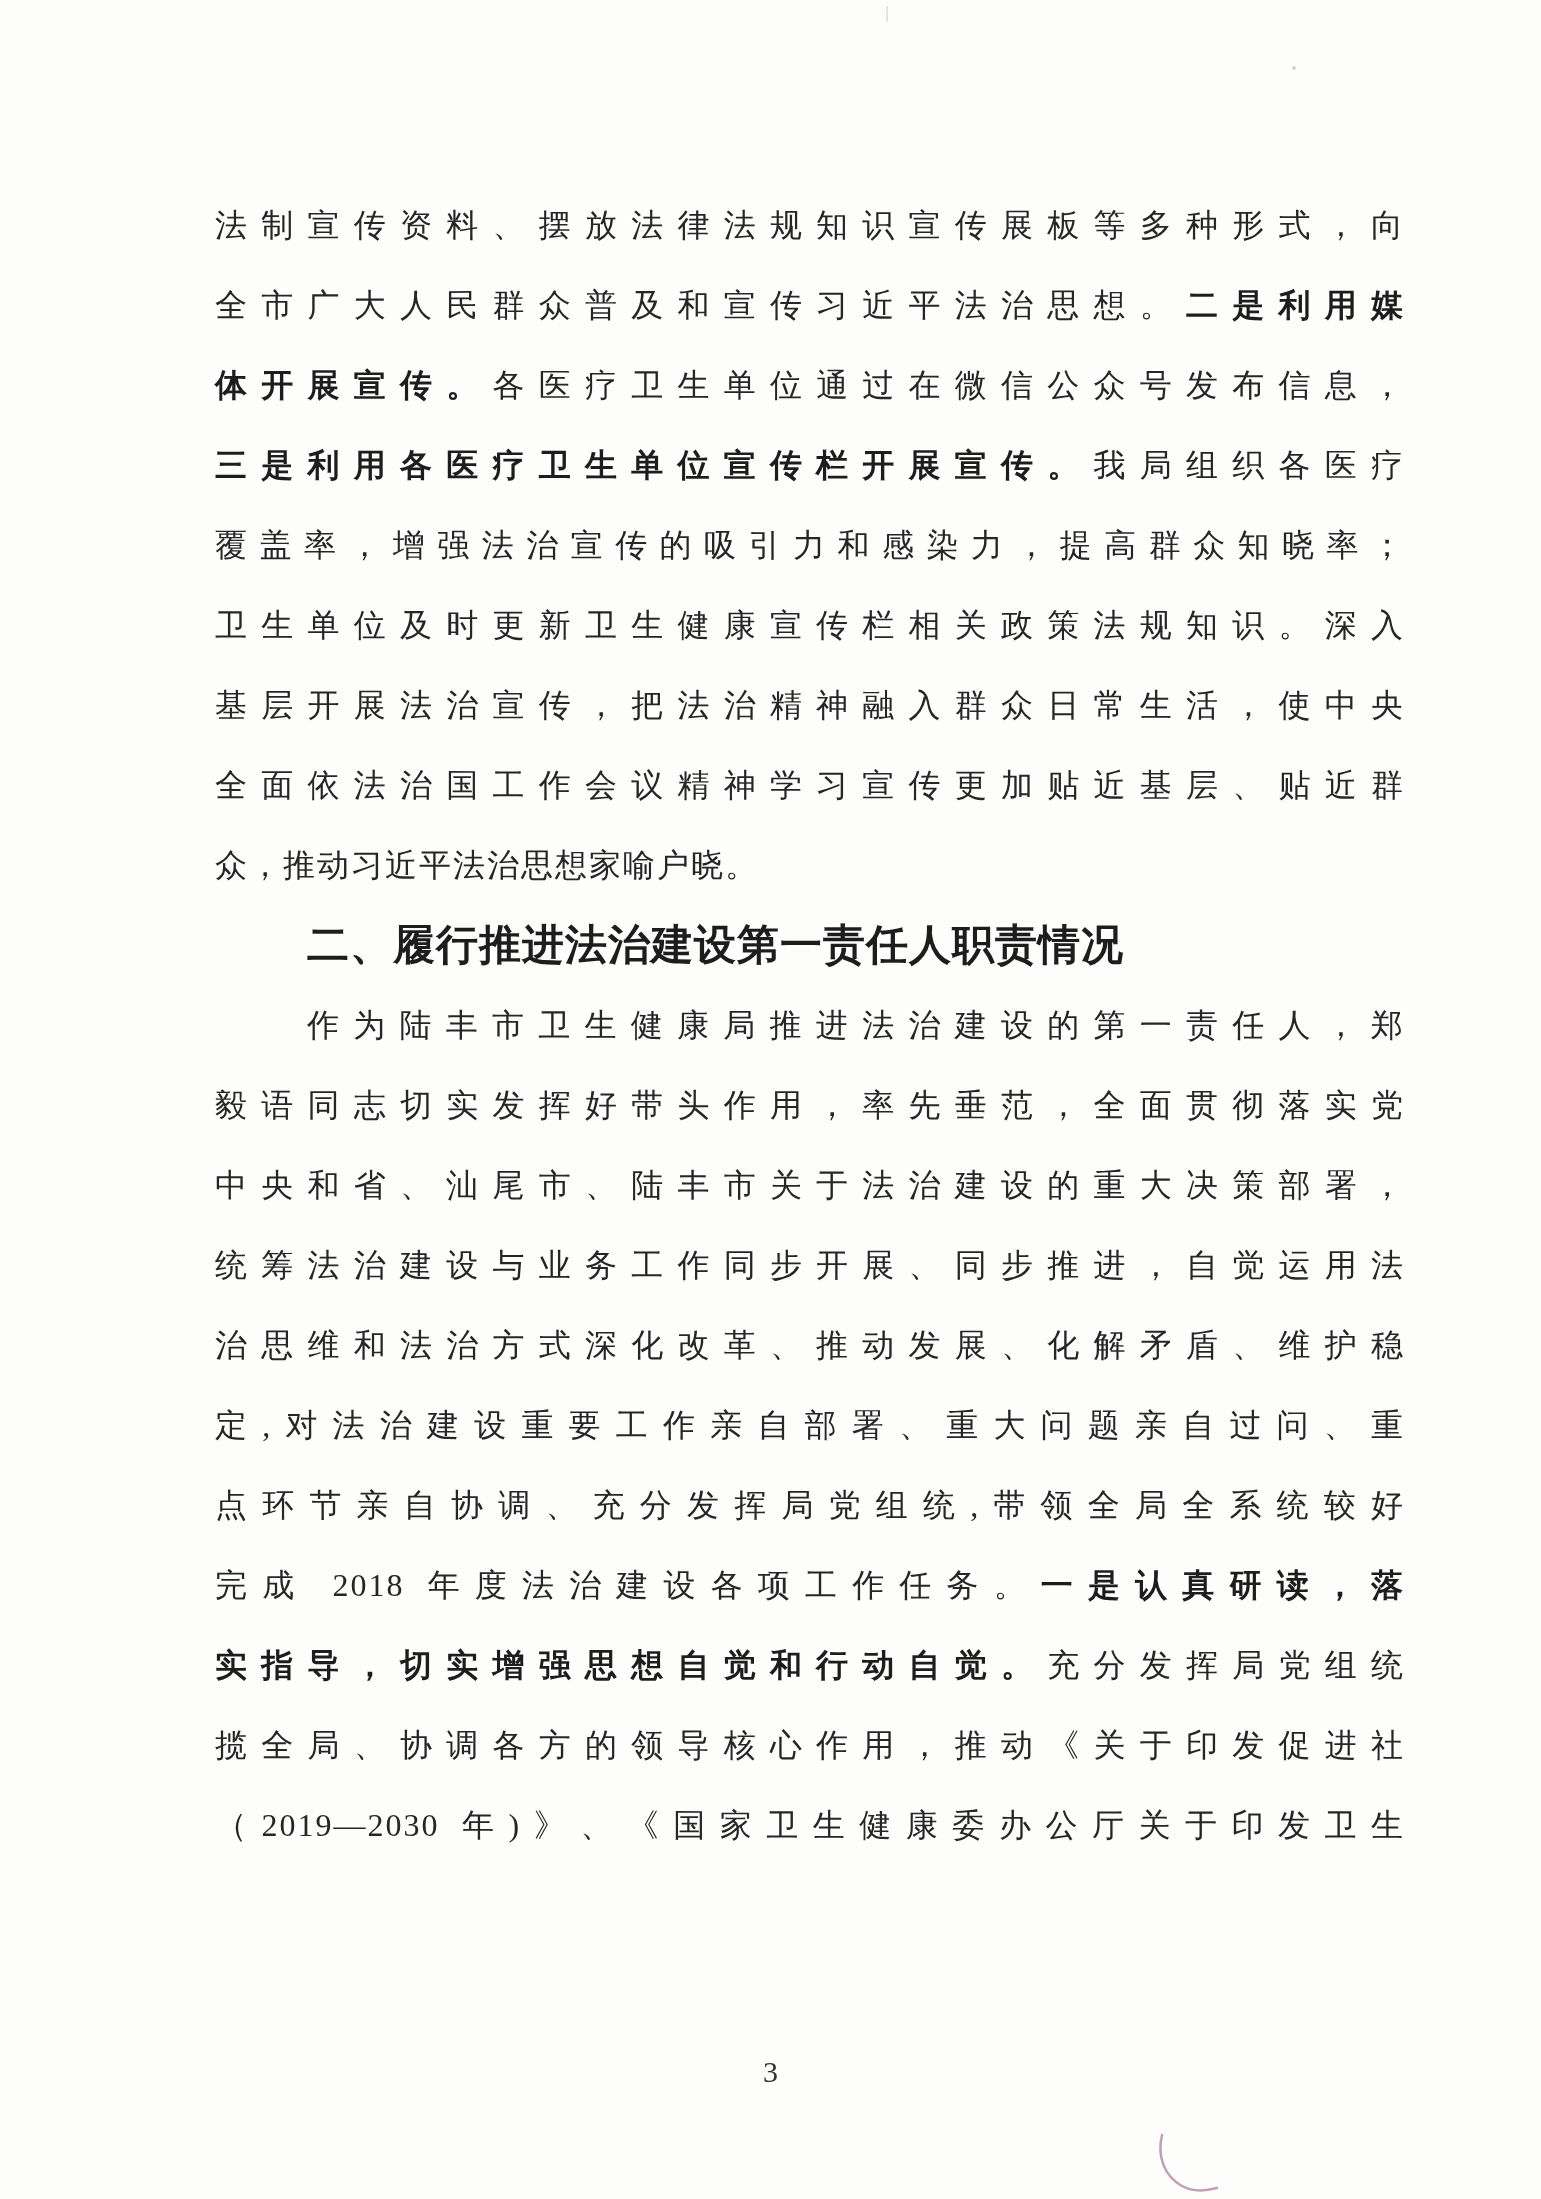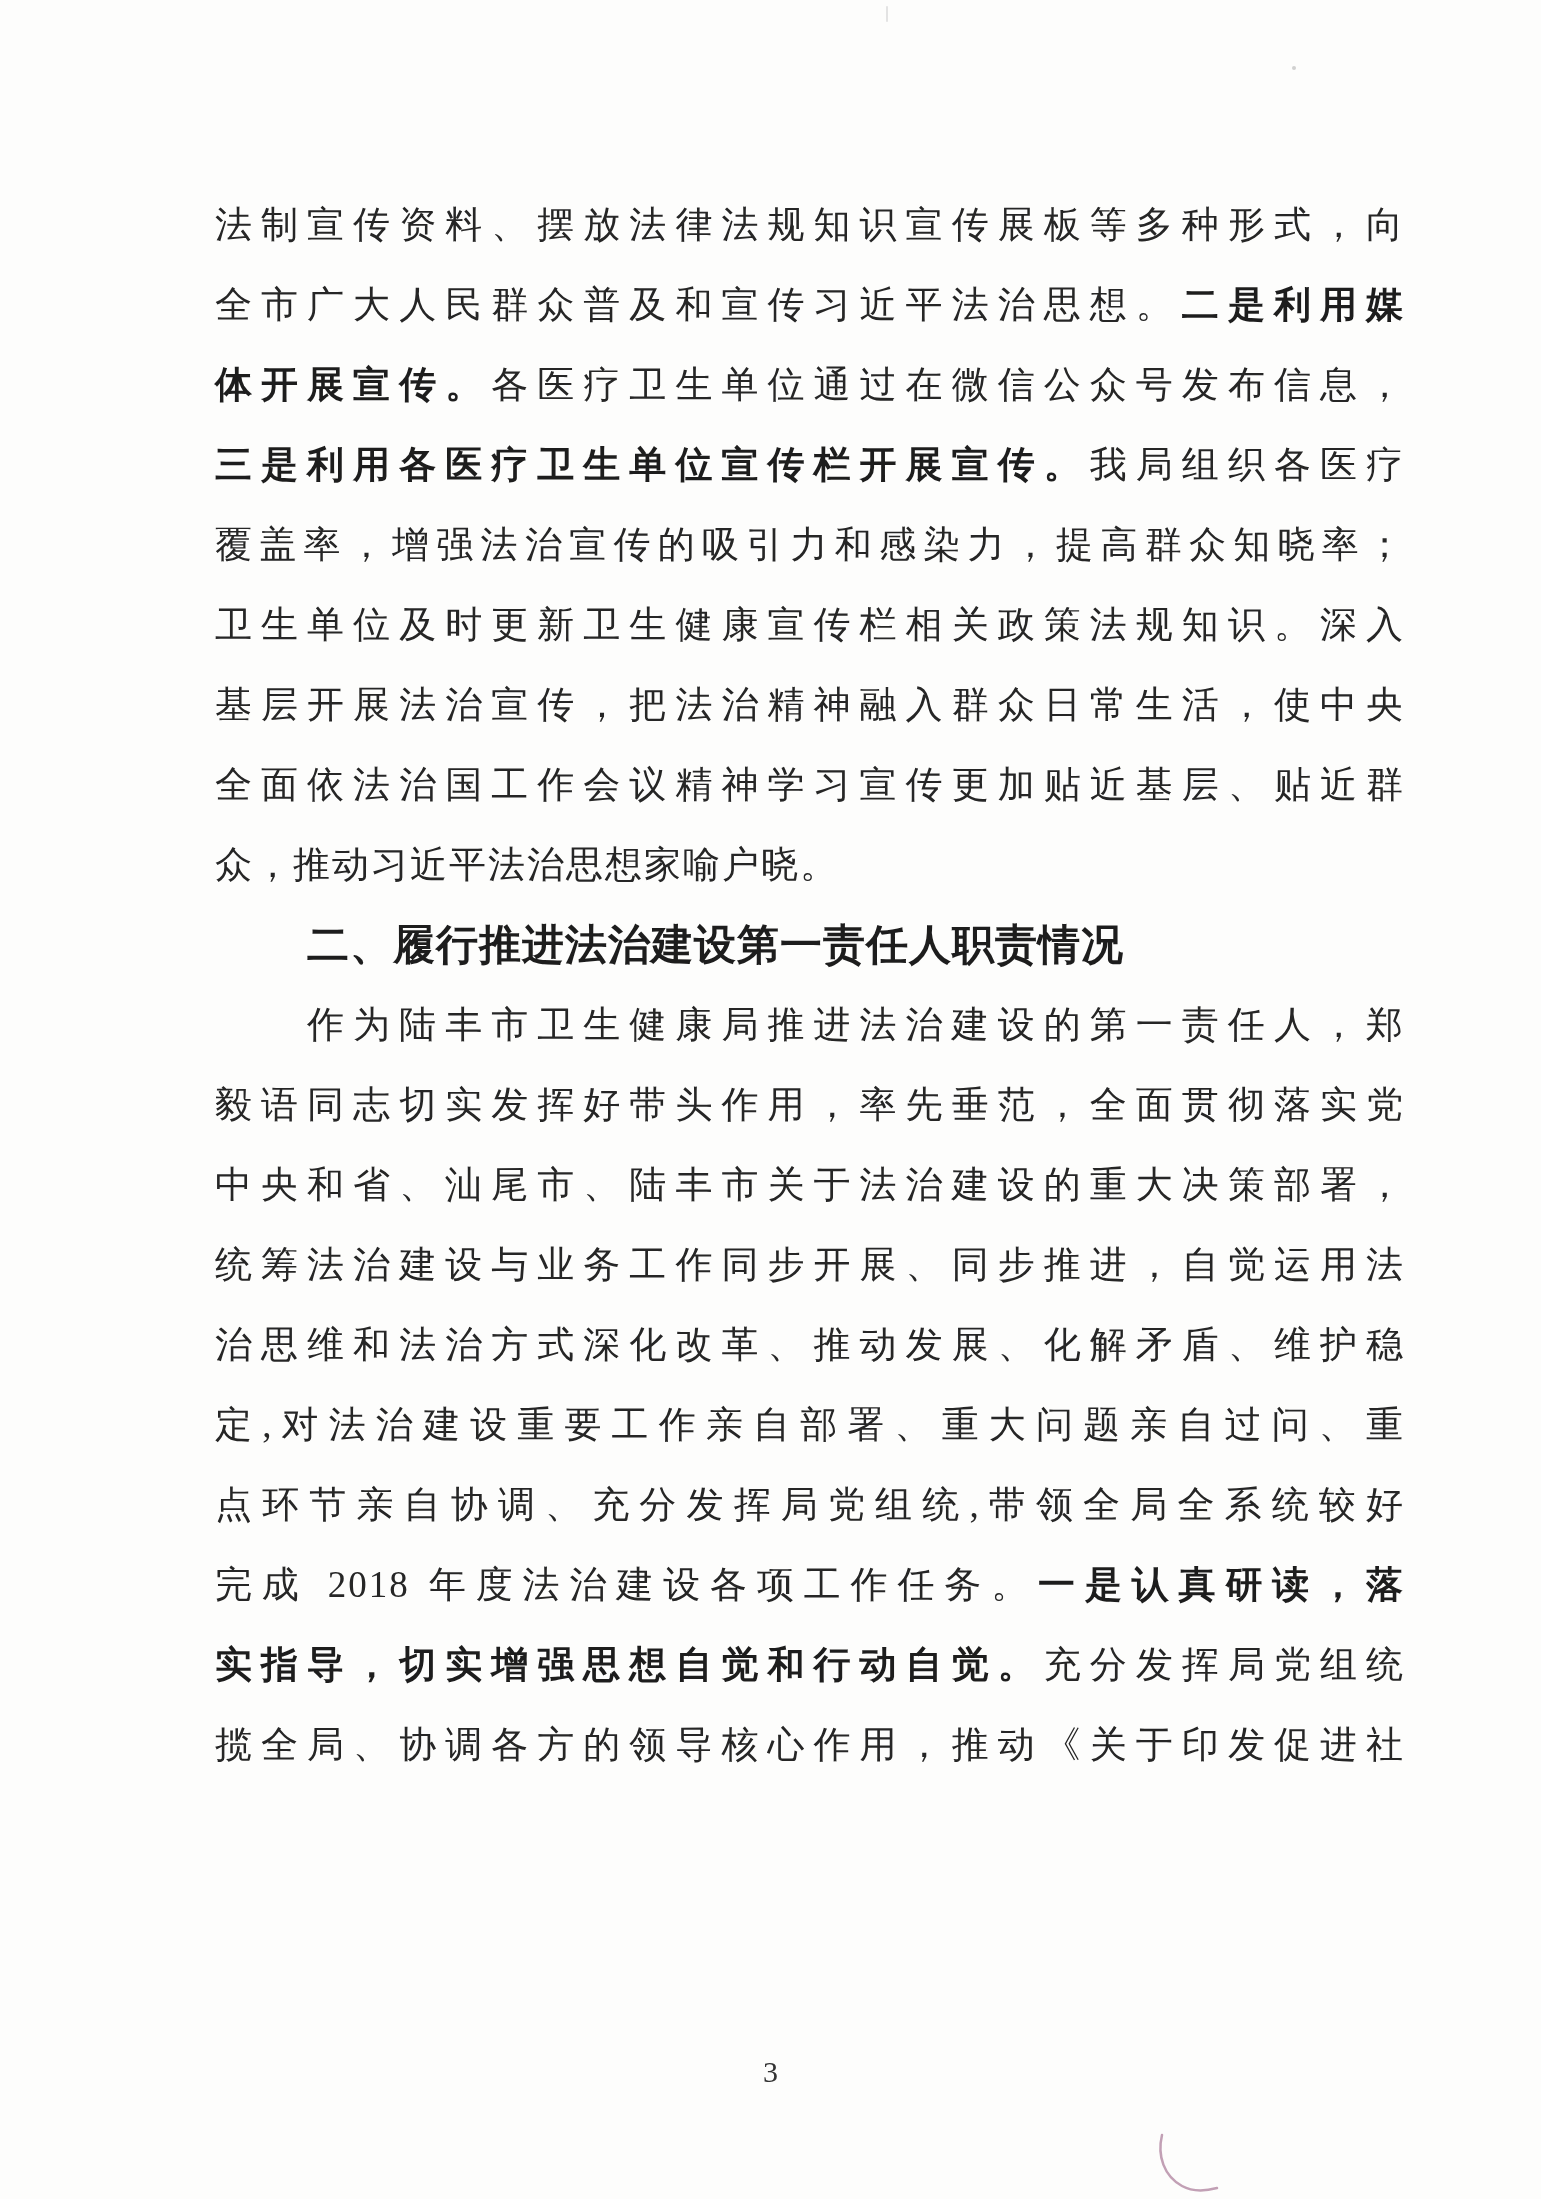--- a/index.html
+++ b/index.html
@@ -11,21 +11,21 @@
     overflow:hidden;
     font-family:"Liberation Serif","DejaVu Serif",serif;
     color:#262626;
   }
   .text-block{
     position:absolute;
     left:215px;top:185px;width:1190px;
   }
   .line{
     height:80px;line-height:80px;
-    font-size:37px;letter-spacing:2px;
+    font-size:32px;letter-spacing:2px;
     white-space:normal;
   }
   .jf{text-align:justify;text-align-last:justify;}
   .left{text-align:left;}
   .ind{text-indent:92px;}
   .b{
     font-family:"Liberation Sans","DejaVu Sans",sans-serif;
     font-weight:700;
     color:#1d1d1d;
   }
@@ -121,20 +121,23 @@
 
     <div class="line jf">
       <span class="b">实指导，切实增强思想自觉和行动自觉。</span><span>充分发挥局党组统</span>
     </div>
 
     <div class="line jf">
       <span>揽全局、协调各方的领导核心作用，推动《关于印发促进社</span>
     </div>
 
 
+    <div class="line jf">
+      <span>（2019—2030 年)》、《国家卫生健康委办公厅关于印发卫生</span>
+    </div>
 
   </div>
 
   <div class="pagenum">3</div>
 
   <svg class="pen" viewBox="0 0 100 81" xmlns="http://www.w3.org/2000/svg">
     <path d="M22,17 C17,38 24,58 42,68 C52,73.5 66,73 77,70" fill="none" stroke-width="2.5" stroke-linecap="round" opacity="0.85" stroke="#b78fa8"></path>
   </svg>
 
   <div class="speck speck-a"></div>

